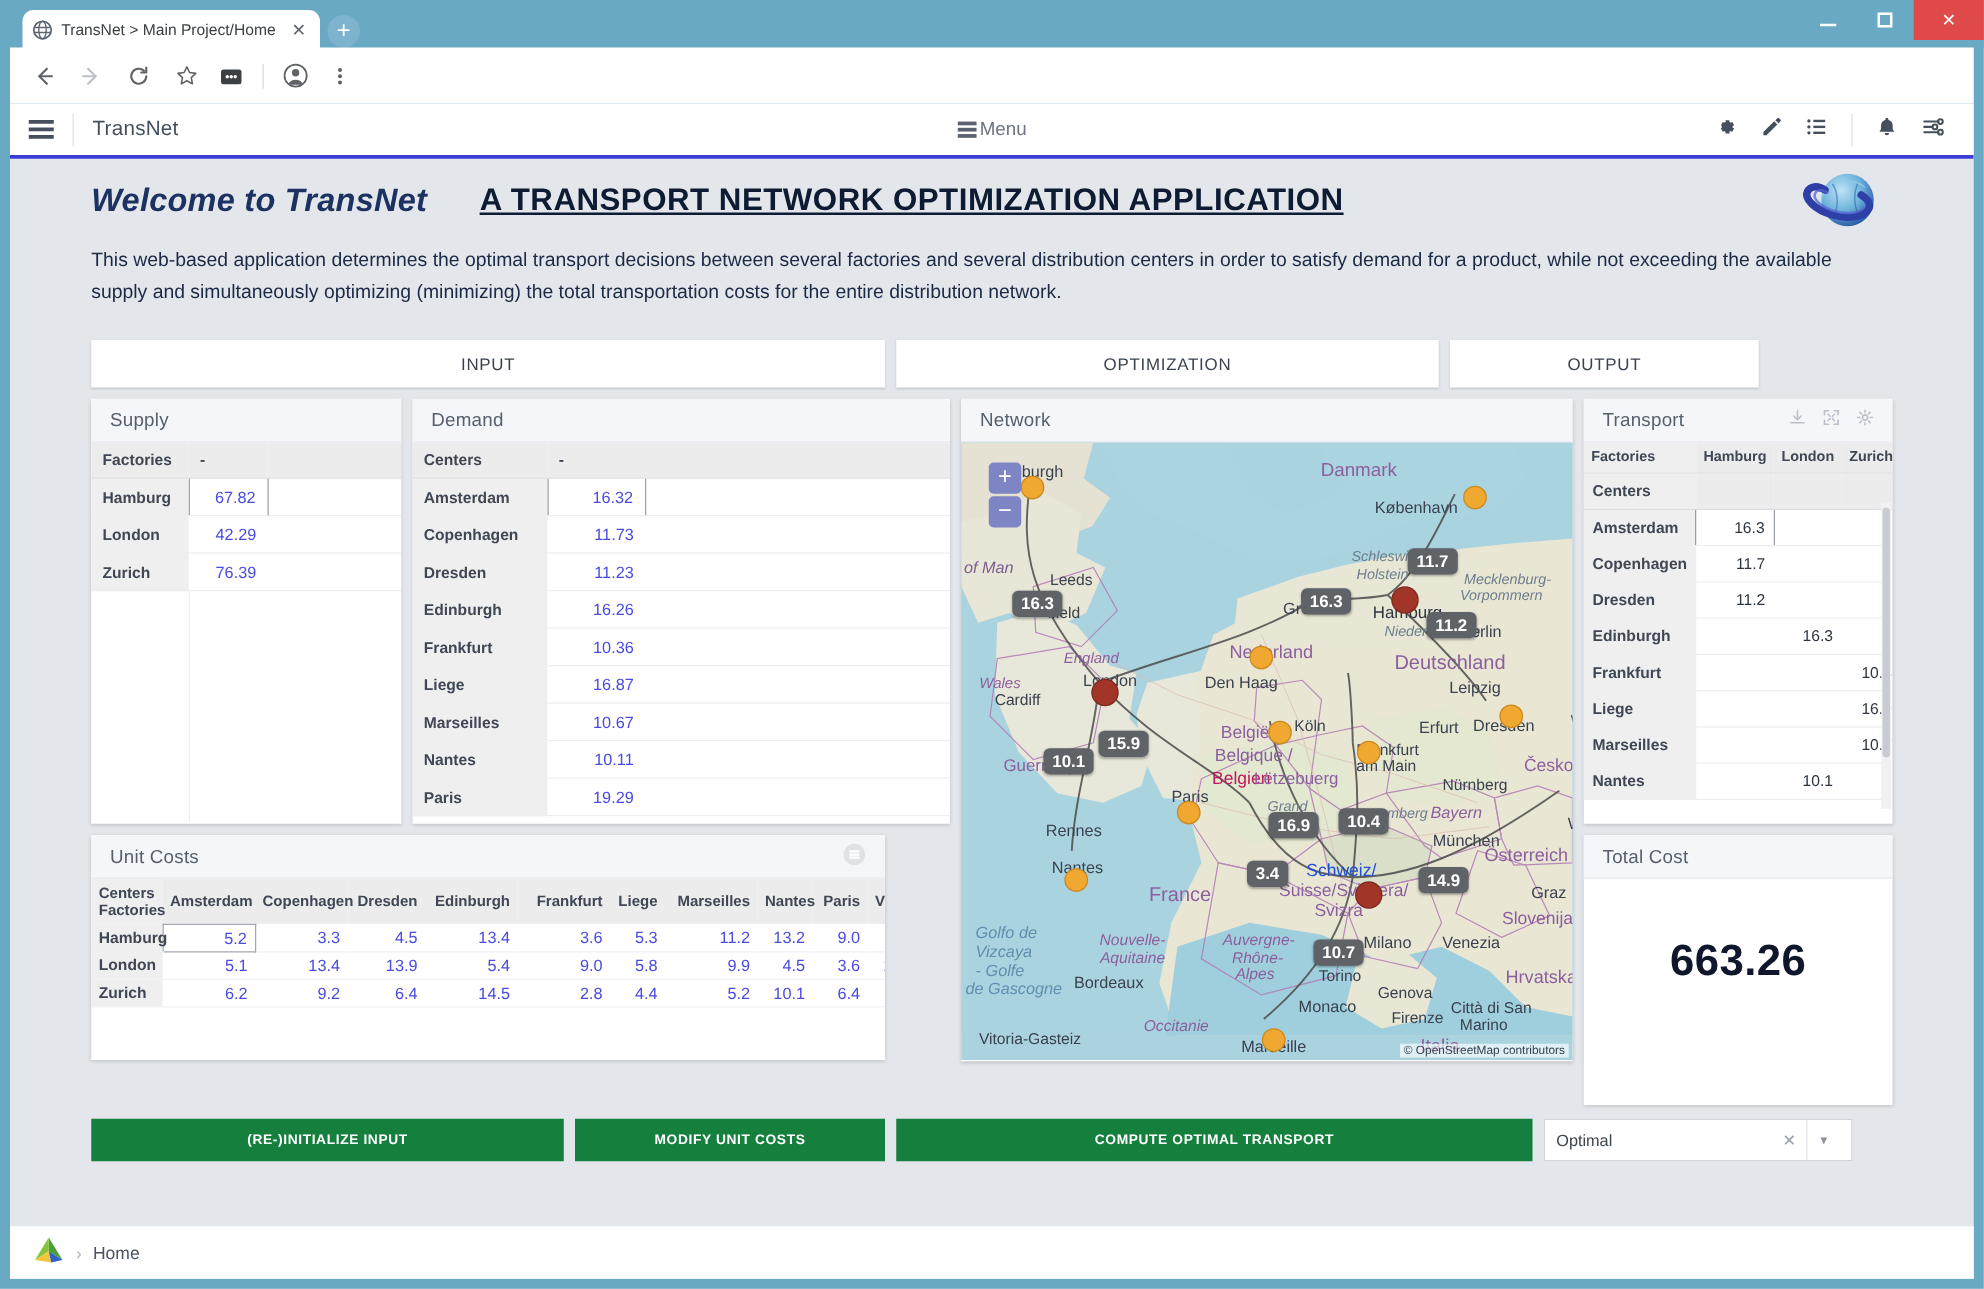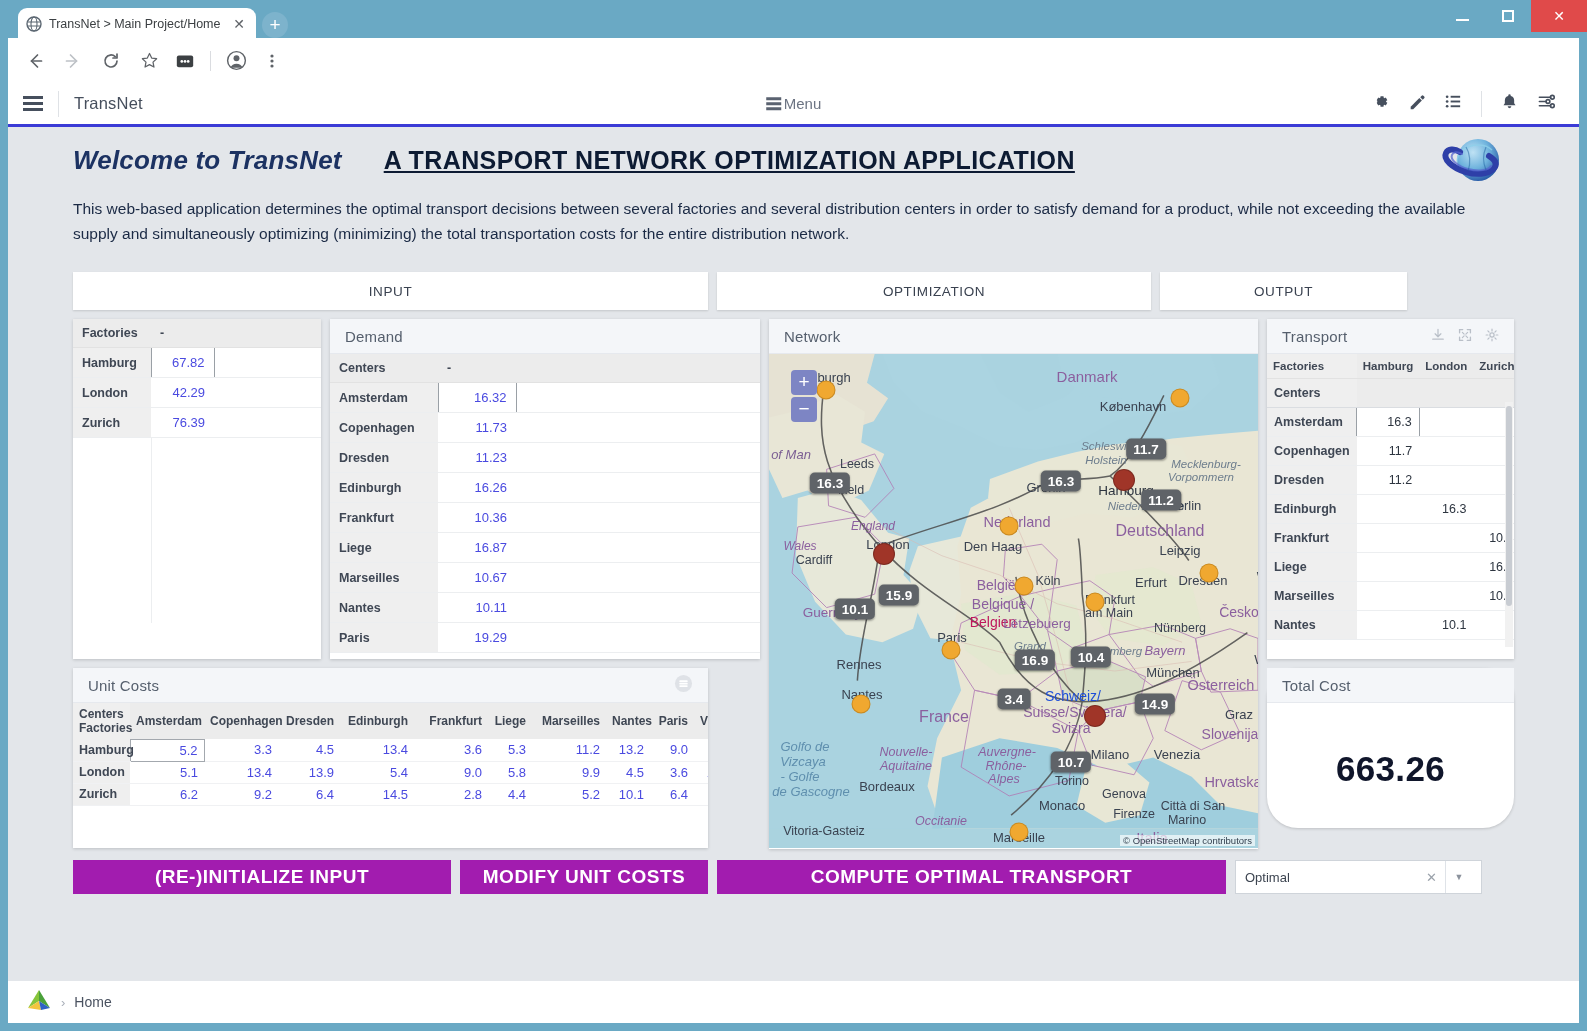--- a/index.html
+++ b/index.html
@@ -137,21 +137,21 @@
   .transport .tbl-wrap { height:305px; overflow:hidden; position:relative; }
   .tscroll {
     position:absolute; right:1px; top:48px; width:8px; height:245px; background:#f1f1f1;
   }
   .tscroll i { position:absolute; left:1px; top:4px; width:6px; height:200px; background:#c8ccd2; border-radius:3px; display:block;}
   .transport table.grid th { font-size:11.5px; padding:6px 6px; }
   .transport table.grid td { padding:6px 7px; font-size:12.5px; height:29px; }
   .transport td.rowhdr { font-size:11.5px; }
   .transport td.v { text-align:right; color:#2d3540; }
 
-  .totalcost { height:160px;border-radius:31px; }
+  .totalcost { height:216px; }
   .tc-value {
     height:132px; display:flex; align-items:center; justify-content:center;
     font-size:35px; font-weight:bold; color:#10162b; letter-spacing:.3px;
   }
 
   
   .unitcosts { width:635px; height:180px; margin-top:9px; }
   .unitcosts .panel-hd .hd-icons { color:#dcdfe4; }
   .uc-wrap { overflow:hidden; height:144px; }
   table.uc { border-collapse:collapse; font-size:12.5px; table-layout:fixed; width:648px; }
@@ -160,21 +160,21 @@
     padding:4px 6px; text-align:right; white-space:nowrap;
   }
   table.uc th.corner { text-align:left; width:57px; background:#efefef;}
   table.uc td { padding:3px 6px; text-align:right; color:#4a4ae0; border-bottom:1px solid #f0f1f3; font-size:13px;}
   table.uc td.rh { text-align:left; color:#3f4754; font-weight:bold; background:#efefef; font-size:12.5px; }
   table.uc td.sel { border:1.5px solid #a3a8ae; background:#fff; }
 
   
   .btnrow { display:flex; gap:9px; margin-top:11px; }
   .bigbtn {
-    height:34px; background:#a21caf; color:#fff; font-size:19px; font-weight:bold;
+    height:34px; background:#15803d; color:#fff; font-size:11px; font-weight:bold;
     display:flex; align-items:center; justify-content:center; letter-spacing:.5px;
     border:none; cursor:pointer;
   }
   .b1 { width:378px; } .b2 { width:248px; } .b3 { width:509px; }
   .selectbox {
     width:247px; height:34px; background:#fff; border:1px solid #cfd4da;
     display:flex; align-items:center; padding:0 9px; font-size:13px; color:#3c4450;
   }
   .selectbox .x { margin-left:auto; color:#9aa1aa; font-size:13px; padding-right:8px;}
   .selectbox .sep { width:1px; height:100%; background:#dfe3e8; }
@@ -382,20 +382,23 @@
         <div class="sect-tab sect-opt">OPTIMIZATION</div>
         <div class="sect-tab sect-out">OUTPUT</div>
       </div>
 
       <div class="cols">
 
         <div>
           <div style="display:flex; gap:9px;">
 
             <div class="panel supply">
+              <div class="panel-hd">
+                <span>Supply</span>
+              </div>
               <div class="tbl-wrap">
                 <table class="grid">
                   <colgroup>
                       <col class="c1" style="width:78px">
                       <col style="width:63px">
                       <col>
                     </colgroup>
                   <thead>
                       <tr>
                     <th>Factories</th>

